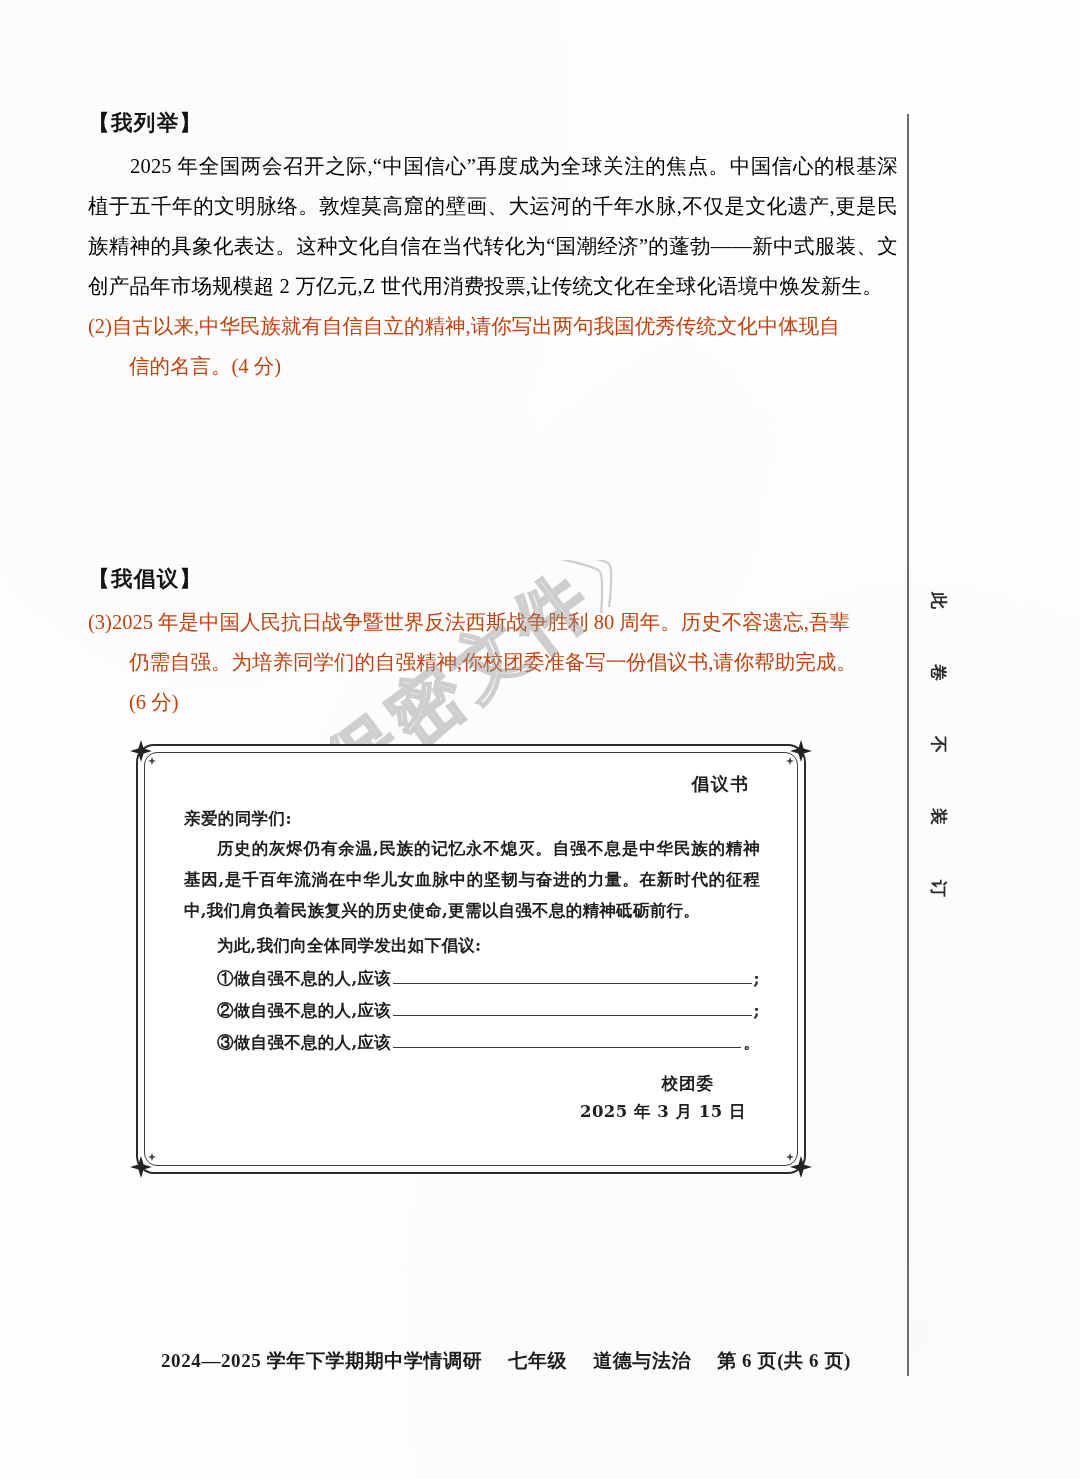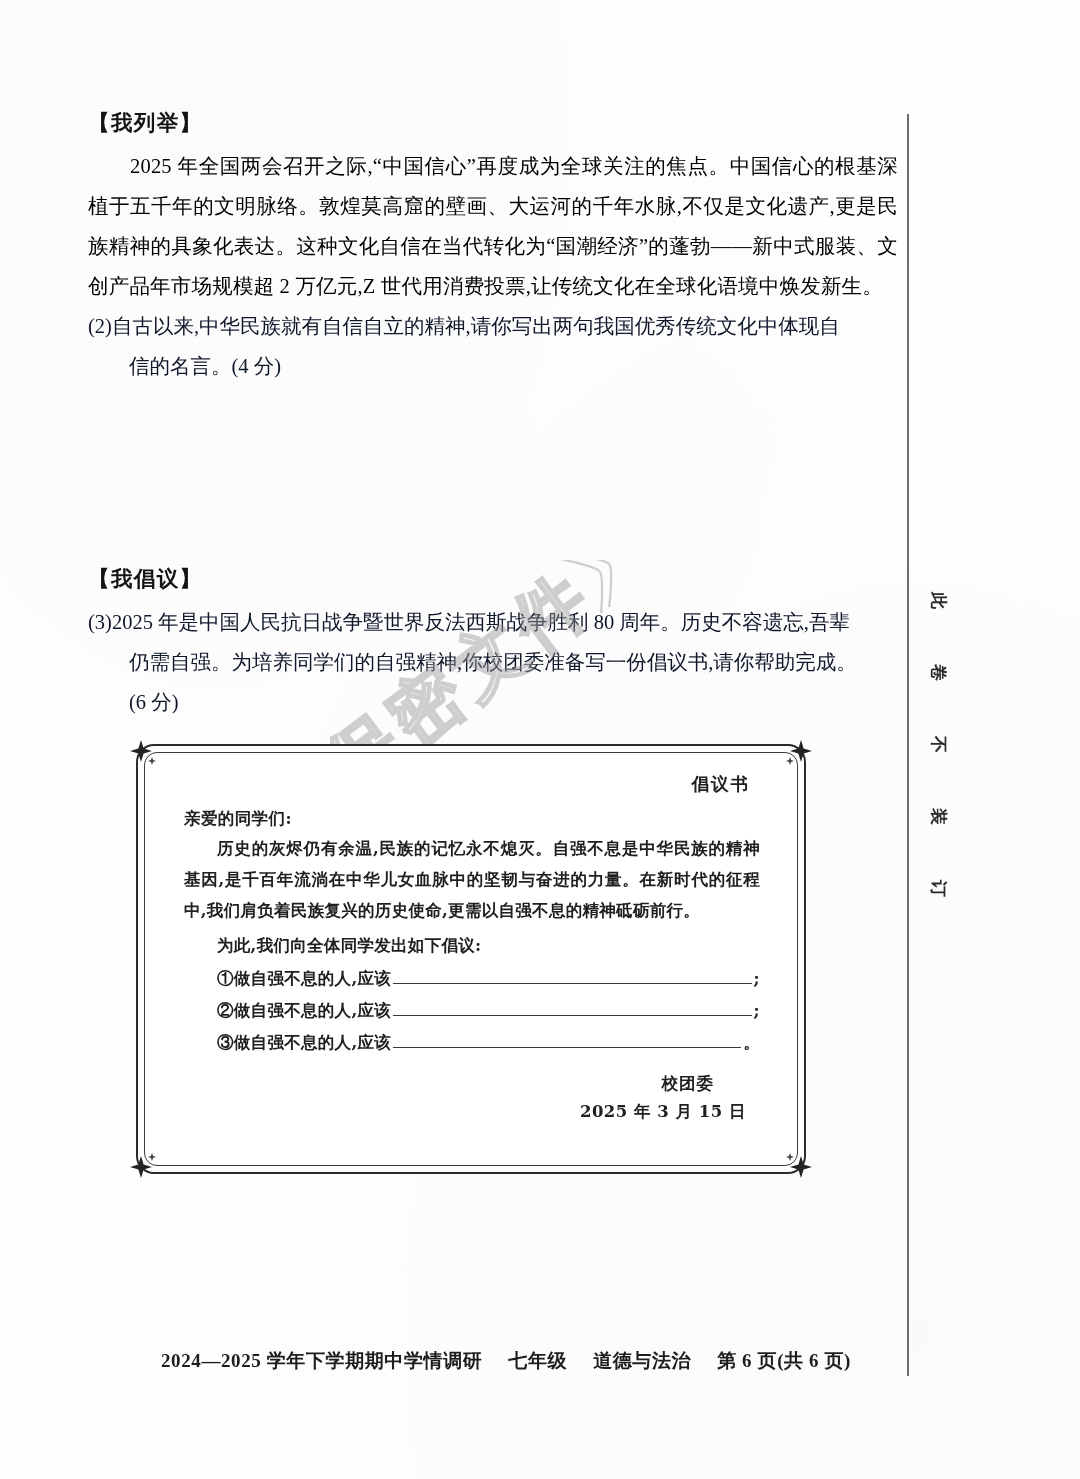--- a/index.html
+++ b/index.html
@@ -88,21 +88,21 @@
     margin: 0;
     letter-spacing: 0.2px;
     color: #000000;
   }
   .para.indent { text-indent: 2.05em; }
 
   .qline {
     font-size: 20.5px;
     line-height: 40px;
     margin: 0;
-    color: #0f172a;
+    color: #c2410c;
     text-align: justify;
     text-justify: inter-character;
   }
   .qbody {
     padding-left: 2.0em;
     text-indent: -2.0em;
   }
   .qcont { padding-left: 2.0em; }
 
   .gap-answer { height: 178px; }

